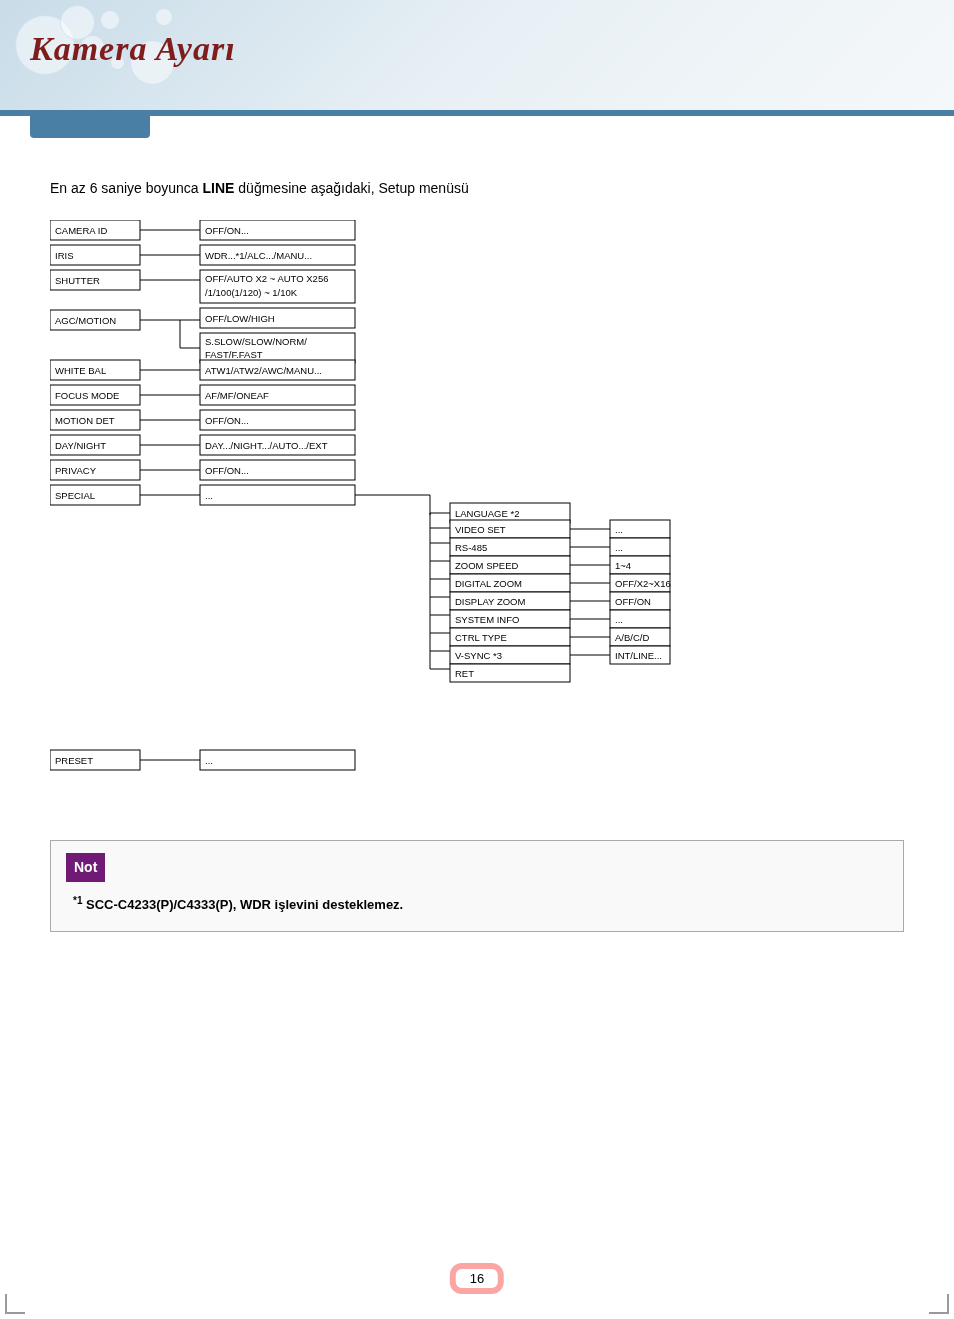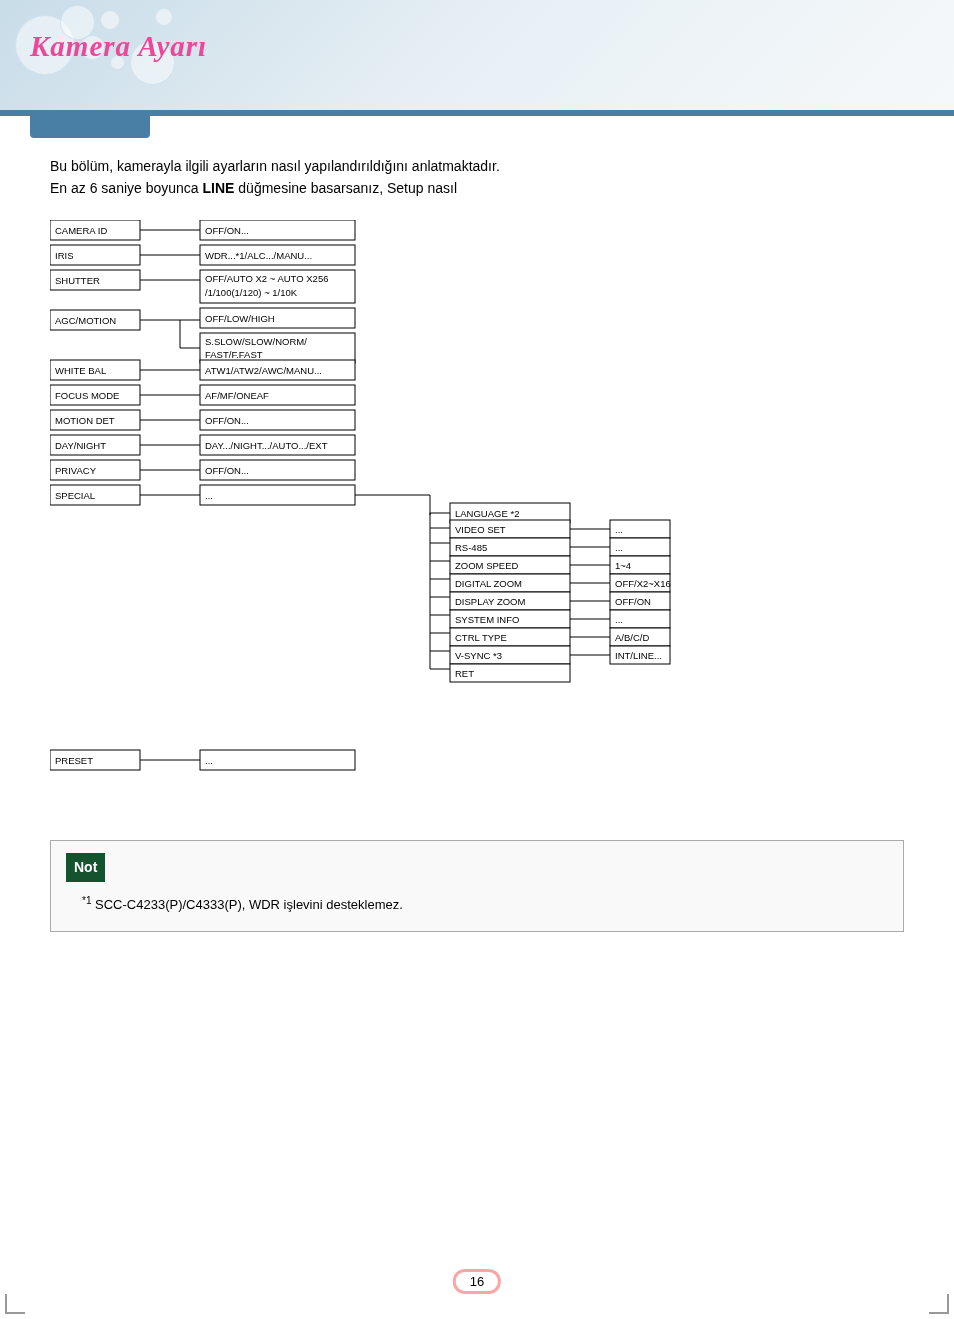--- a/index.html
+++ b/index.html
@@ -25,24 +25,24 @@
       position: absolute;
       border-radius: 50%;
       background: rgba(255,255,255,0.5);
       border: 1px solid rgba(200,220,235,0.7);
     }
 
     .header-title {
       position: absolute;
       top: 30px;
       left: 30px;
-      font-size: 29px;
+      font-size: 34px;
       font-weight: bold;
       font-style: italic;
-      color: #ec4899;
+      color: #7f1d1d;
       font-family: 'Times New Roman', serif;
       letter-spacing: 1px;
     }
 
     .blue-bar {
       position: absolute;
       top: 110px;
       left: 0; right: 0;
       height: 6px;
       background: #4a7fa5;
@@ -87,29 +87,30 @@
     .note-box {
       border: 1px solid #aaa;
       background: #f9f9f9;
       padding: 12px 15px;
       margin-top: 20px;
       font-size: 13px;
       line-height: 1.8;
     }
     .note-label {
       display: inline-block;
-      background: #14532d;
+      background: #701a75;
       color: #fff;
       font-weight: bold;
       font-size: 14px;
       padding: 2px 8px;
       margin-bottom: 8px;
     }
     .note-box p {
-      margin: 2px 16px;
+      margin: 2px 7px;
+      font-weight: bold;
     }
     .note-box sup {
       font-size: 10px;
       vertical-align: super;
     }
 
     
     .page-number {
       position: absolute;
       bottom: 30px;
@@ -151,22 +152,22 @@
 </div>
 
 <div class="header-title">Kamera Ayarı</div>
 
 <div class="blue-bar"></div>
 <div class="small-bar"></div>
 
 <div class="content">
 
   <div class="intro-text">
-    <span>Bu bölüm, kamerayla ilgili ayarların nasıl yapılandırıldığını anlatmaktadır.</span><br>
-    <span>En az 6 saniye boyunca </span><strong>LINE</strong><span> düğmesine basarsanız, Setup nasıl</span><br>
+    <br>
+    <span>En az 6 saniye boyunca </span><strong>LINE</strong><span> düğmesine aşağıdaki, Setup menüsü</span><br>
   </div>
 
   <div class="menu-diagram" style="height: 590px; position: relative;">
 
     <svg width="860" height="590" style="position:absolute;top:0;left:0;">
 
       <rect x="0" y="0" width="90" height="20" fill="white" stroke="black" stroke-width="1"></rect>
       <text x="5" y="14" font-size="9.5" font-family="Arial">CAMERA ID</text>
 
       <rect x="0" y="25" width="90" height="20" fill="white" stroke="black" stroke-width="1"></rect>
@@ -327,13 +328,13 @@
     <div>
       <span class="note-label">Not</span>
     </div>
     <p>
       <sup>*1</sup> SCC-C4233(P)/C4333(P), WDR işlevini desteklemez.
     </p>
   </div>
 
 </div>
 
-<div class="page-number" style="position:absolute; bottom:25px; left:50%; transform:translateX(-50%); border:3px solid #fca5a5; border-radius:12px; padding:2px 14px; font-size:13px;">16</div>
+<div class="page-number" style="position:absolute; bottom:25px; left:50%; transform:translateX(-50%); border:6px solid #fca5a5; border-radius:12px; padding:2px 14px; font-size:13px;">16</div>
 
 </body></html>

